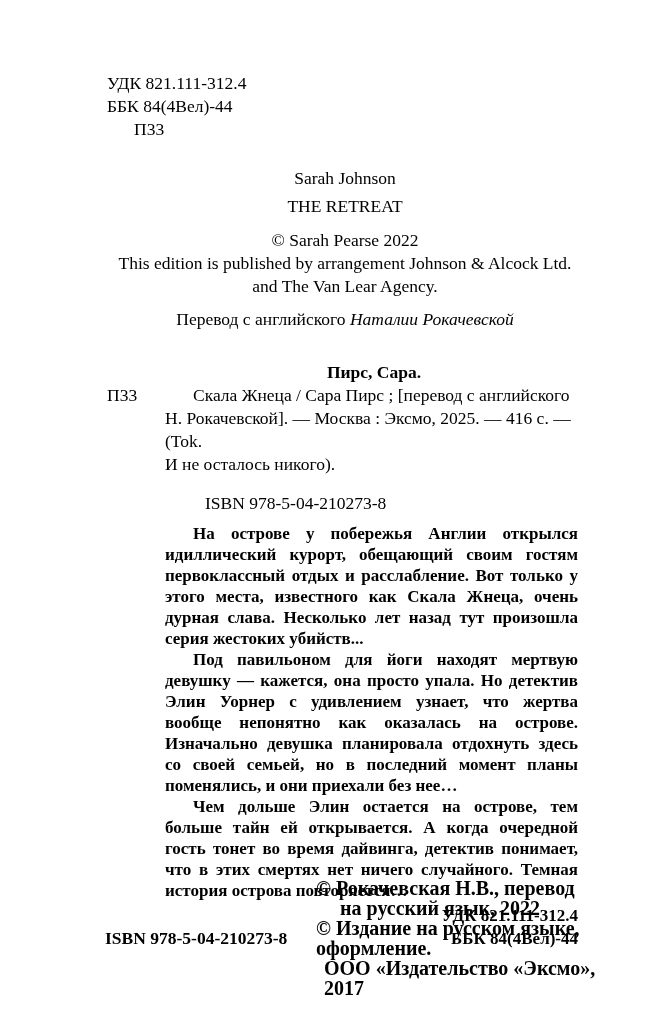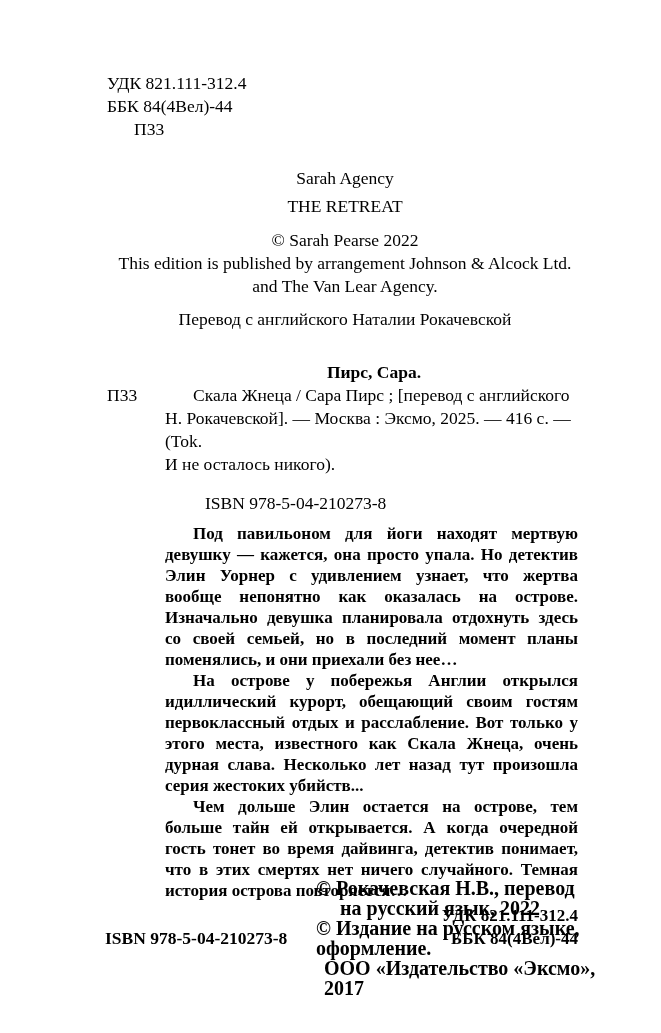--- a/index.html
+++ b/index.html
@@ -10,21 +10,21 @@
     color: #000;
   }
   .page { position: relative; width: 629px; height: 1033px; overflow: hidden; background: #fff; }
   .content {
     margin-left: 107px;
     width: 476px;
     padding-top: 72px;
     font-size: 17.5px;
     line-height: 23px;
   }
-  .italic { }
+  .italic { font-style: italic; }
   .center { text-align: center; }
 
   .top-codes { line-height: 23px; }
   .top-codes .indent-code { padding-left: 27px; }
 
   .title-block { margin-top: 23px; line-height: 28px; }
   .copyright-block { margin-top: 9px; line-height: 23px; }
   .translation { margin-top: 10px; }
 
   .catalog { margin-top: 30px; margin-left: 58px; line-height: 23px; }
@@ -80,21 +80,21 @@
 <div class="page">
   <div class="content">
 
     <div class="top-codes">
       <div>УДК 821.111-312.4</div>
       <div>ББК 84(4Вел)-44</div>
       <div class="indent-code">П33</div>
     </div>
 
     <div class="title-block center">
-      <div>Sarah Agency</div>
+      <div>Sarah Johnson</div>
       <div>THE RETREAT</div>
     </div>
 
     <div class="copyright-block center">
       <div>© Sarah Pearse 2022</div>
       <div>This edition is published by arrangement Johnson &amp; Alcock Ltd.</div>
       <div>and The Van Lear Agency.</div>
     </div>
 
     <div class="translation center">
@@ -106,22 +106,22 @@
       <div class="catalog-body">
         <span class="catalog-code">П33</span>
         <div class="catalog-line first">Скала Жнеца / Сара Пирс ; [перевод с английского</div>
         <div class="catalog-line">Н. Рокачевской]. — Москва : Эксмо, 2025. — 416 с. — (Tok.</div>
         <div class="catalog-line">И не осталось никого).</div>
       </div>
       <div class="catalog-isbn">ISBN 978-5-04-210273-8</div>
     </div>
 
     <div class="annotation">
+      <p>На острове у побережья Англии открылся идиллический курорт, обещающий своим гостям первоклассный отдых и расслабление. Вот только у этого места, известного как Скала Жнеца, очень дурная слава. Несколько лет назад тут произошла серия жестоких убийств...</p>
       <p>Под павильоном для йоги находят мертвую девушку — кажется, она просто упала. Но детектив Элин Уорнер с удивлением узнает, что жертва вообще непонятно как оказалась на острове. Изначально девушка планировала отдохнуть здесь со своей семьей, но в последний момент планы поменялись, и они приехали без нее…</p>
-      <p>На острове у побережья Англии открылся идиллический курорт, обещающий своим гостям первоклассный отдых и расслабление. Вот только у этого места, известного как Скала Жнеца, очень дурная слава. Несколько лет назад тут произошла серия жестоких убийств...</p>
       <p>Чем дольше Элин остается на острове, тем больше тайн ей открывается. А когда очередной гость тонет во время дайвинга, детектив понимает, что в этих смертях нет ничего случайного. Темная история острова повторяется…</p>
     </div>
 
     <div class="right-codes">
       <div>УДК 821.111-312.4</div>
       <div>ББК 84(4Вел)-44</div>
     </div>
 
   </div>
 

